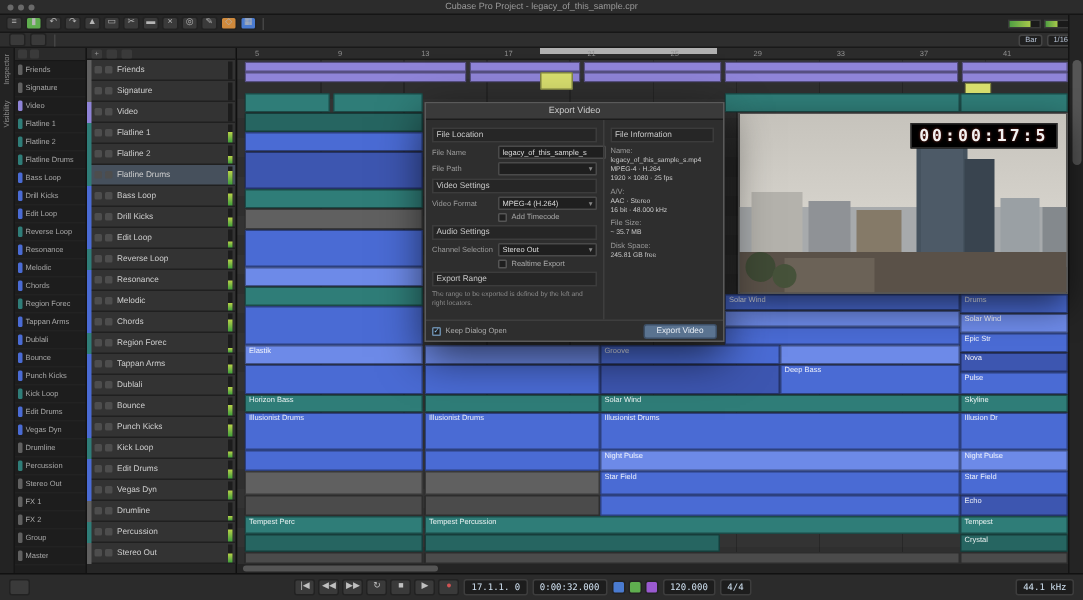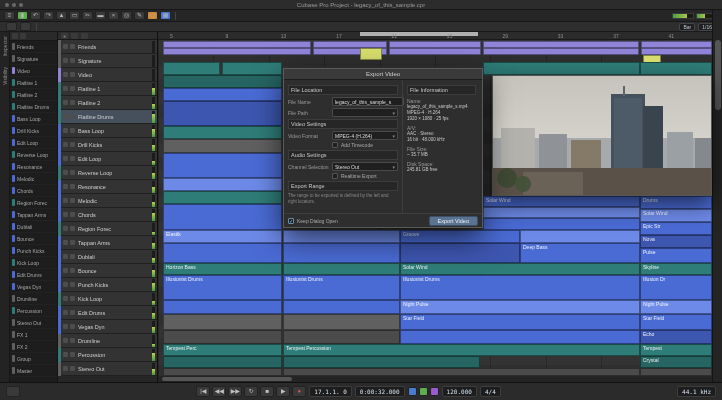--- a/index.html
+++ b/index.html
@@ -723,20 +723,21 @@
       <rect x="121" y="22" width="28" height="78" fill="#53616e" opacity="0.6"></rect>
       <rect x="150" y="30" width="20" height="72" fill="#39444f"></rect>
       <rect x="174" y="56" width="26" height="46" fill="#9aa0a4"></rect>
       <rect x="202" y="62" width="16" height="40" fill="#84898d"></rect>
       <rect x="0" y="92" width="218" height="27" fill="#5a5148"></rect>
       <rect x="30" y="96" width="60" height="23" fill="#6b6257"></rect>
       <circle cx="14" cy="102" r="10" fill="#3f4a35"></circle>
       <circle cx="30" cy="108" r="8" fill="#46523a"></circle>
       <rect x="130" y="10" width="2" height="10" fill="#5a6570"></rect>
     </svg>
+    <div id="timecode">00:00:17:5</div>
   </div>
 
   <div id="transport">
     <span class="tp-btn"></span>
     <span class="spacer"></span>
     <span style="display:flex;gap:2px;">
 
     <span class="tp-btn">|◀</span>
         <span class="tp-btn">◀◀</span>
         <span class="tp-btn">▶▶</span>

